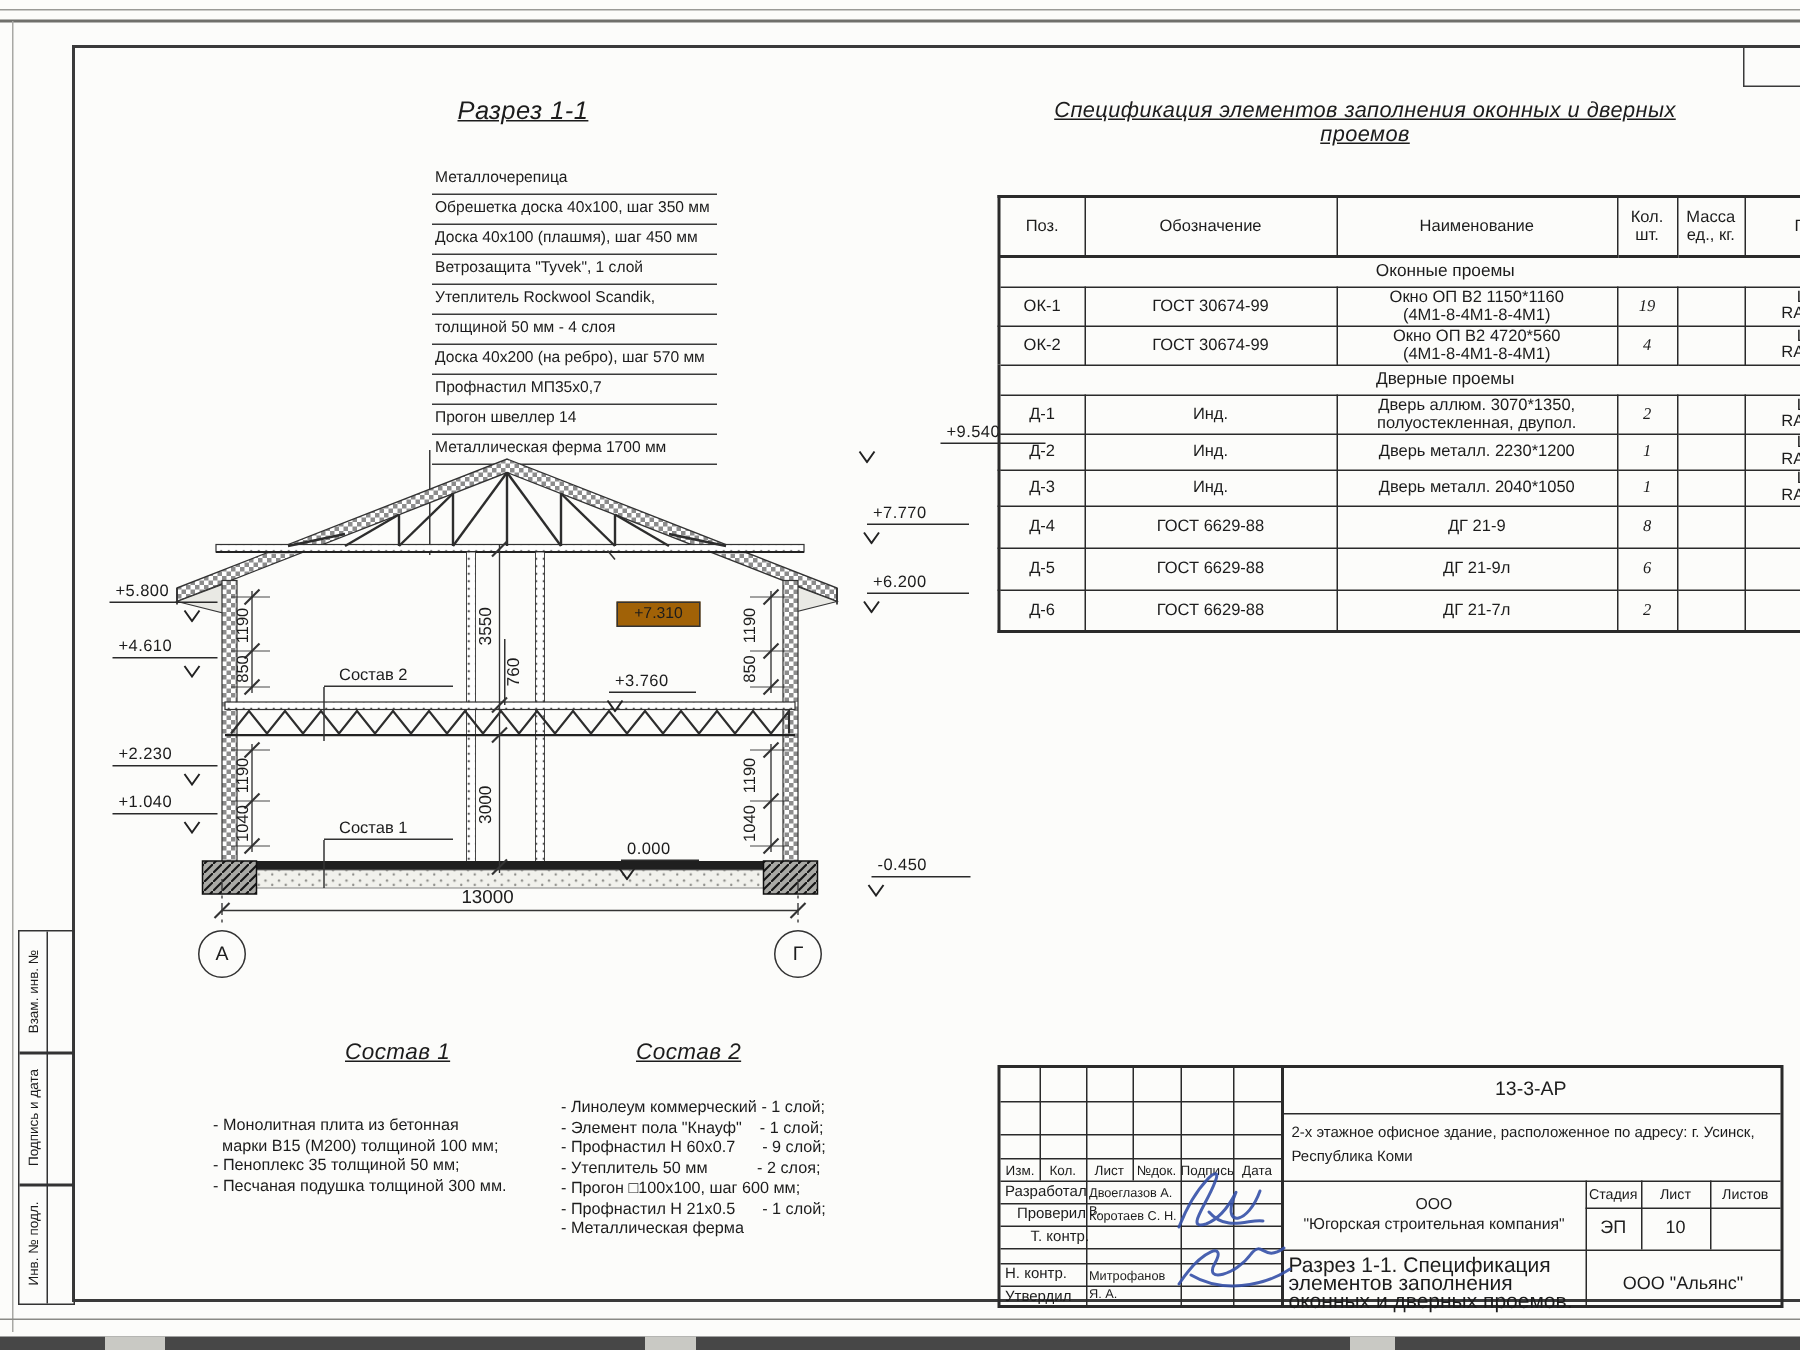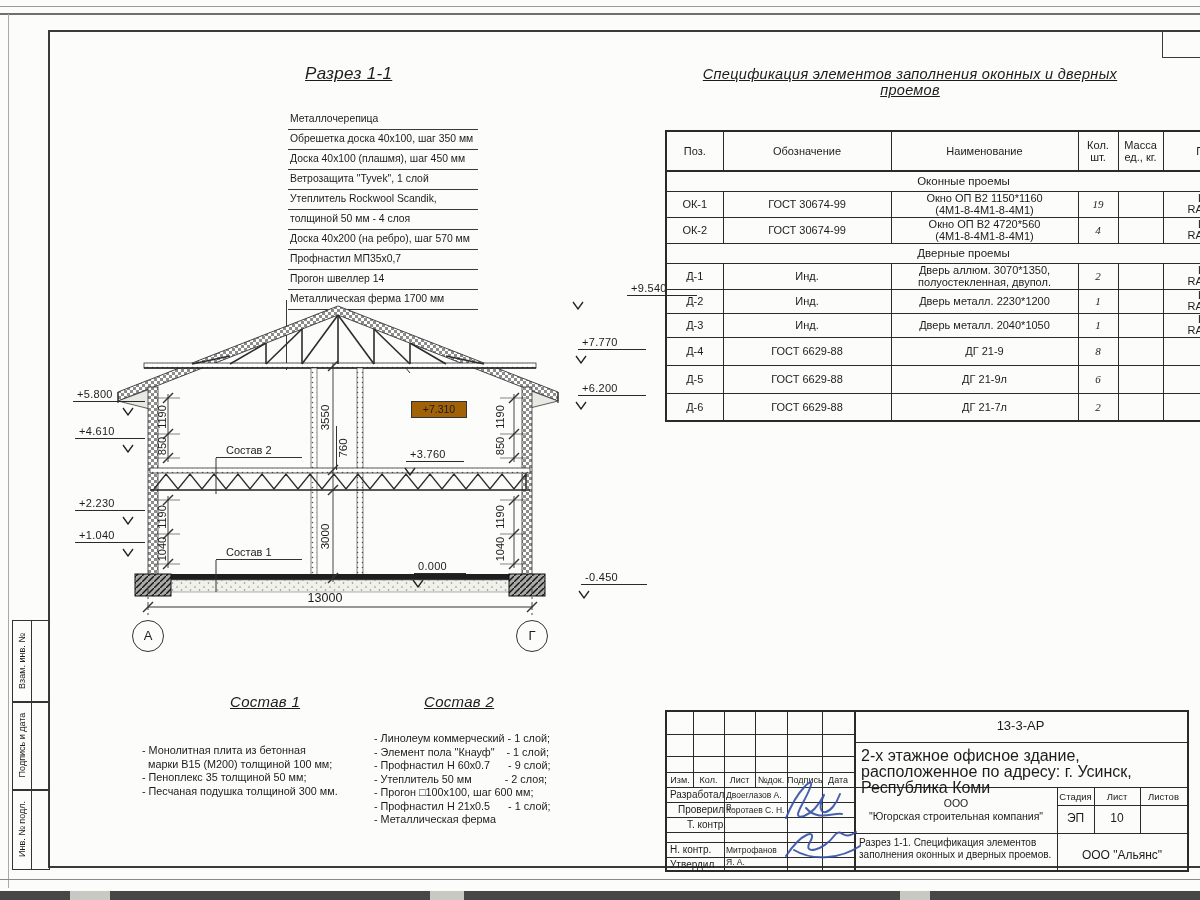--- a/index.html
+++ b/index.html
@@ -421,30 +421,30 @@
     <div class="cell" style="left:3px;top:147px;width:54px;">Утвердил</div>
 
     <div class="hline" style="left:187px;top:30px;width:333px;"></div>
     <div class="hline" style="left:187px;top:75px;width:333px;"></div>
     <div class="hline" style="left:187px;top:121px;width:333px;"></div>
     <div class="vline" style="left:390px;top:75px;height:83px;"></div>
     <div class="vline" style="left:427px;top:75px;height:46px;"></div>
     <div class="vline" style="left:473px;top:75px;height:46px;"></div>
     <div class="hline" style="left:390px;top:93px;width:130px;"></div>
     <div class="cell c" style="left:187px;top:8px;width:333px;font-size:13px;">13-3-АР</div>
-    <div class="cell" style="left:194px;top:36px;width:322px;font-size:16px;line-height:16px;">2-х этажное офисное здание, расположенное по адресу: г. Усинск, Республика Коми</div>
+    <div class="cell" style="left:194px;top:36px;width:322px;font-size:10px;line-height:16px;">2-х этажное офисное здание, расположенное по адресу: г. Усинск, Республика Коми</div>
     <div class="cell c pre" style="left:190px;top:85px;width:198px;font-size:10.5px;line-height:13px;">ООО
 "Югорская строительная компания"</div>
     <div class="cell c" style="left:390px;top:79px;width:37px;font-size:9.5px;">Стадия</div>
     <div class="cell c" style="left:427px;top:79px;width:46px;font-size:9.5px;">Лист</div>
     <div class="cell c" style="left:473px;top:79px;width:47px;font-size:9.5px;">Листов</div>
     <div class="cell c" style="left:390px;top:100px;width:37px;font-size:12px;">ЭП</div>
     <div class="cell c" style="left:427px;top:100px;width:46px;font-size:12px;">10</div>
     <div class="cell c" style="left:473px;top:100px;width:47px;font-size:12px;"></div>
-    <div class="cell" style="left:192px;top:125px;width:196px;font-size:10px;line-height:12px;">Разрез 1-1. Спецификация элементов заполнения оконных и дверных проемов.</div>
+    <div class="cell" style="left:192px;top:125px;width:196px;font-size:14px;line-height:12px;">Разрез 1-1. Спецификация элементов заполнения оконных и дверных проемов.</div>
     <div class="cell c" style="left:390px;top:137px;width:130px;font-size:12px;">ООО "Альянс"</div>
   </div>
 
   <svg class="abs" style="left:780px;top:772px;" width="85" height="96" viewBox="0 0 85 96">
     <g fill="none" stroke="#3550a8" stroke-width="2" stroke-linecap="round" opacity="0.9">
       <path d="M6,46 C18,16 36,2 30,16 C24,32 10,48 24,44 C40,38 48,12 42,28 C36,46 52,44 60,22"></path>
       <path d="M26,36 C38,50 54,40 62,42"></path>
       <path d="M6,84 C22,60 38,56 30,70 C22,84 44,78 54,64 C62,54 62,70 76,60"></path>
       <path d="M14,78 C34,90 62,86 80,74"></path>
     </g>

